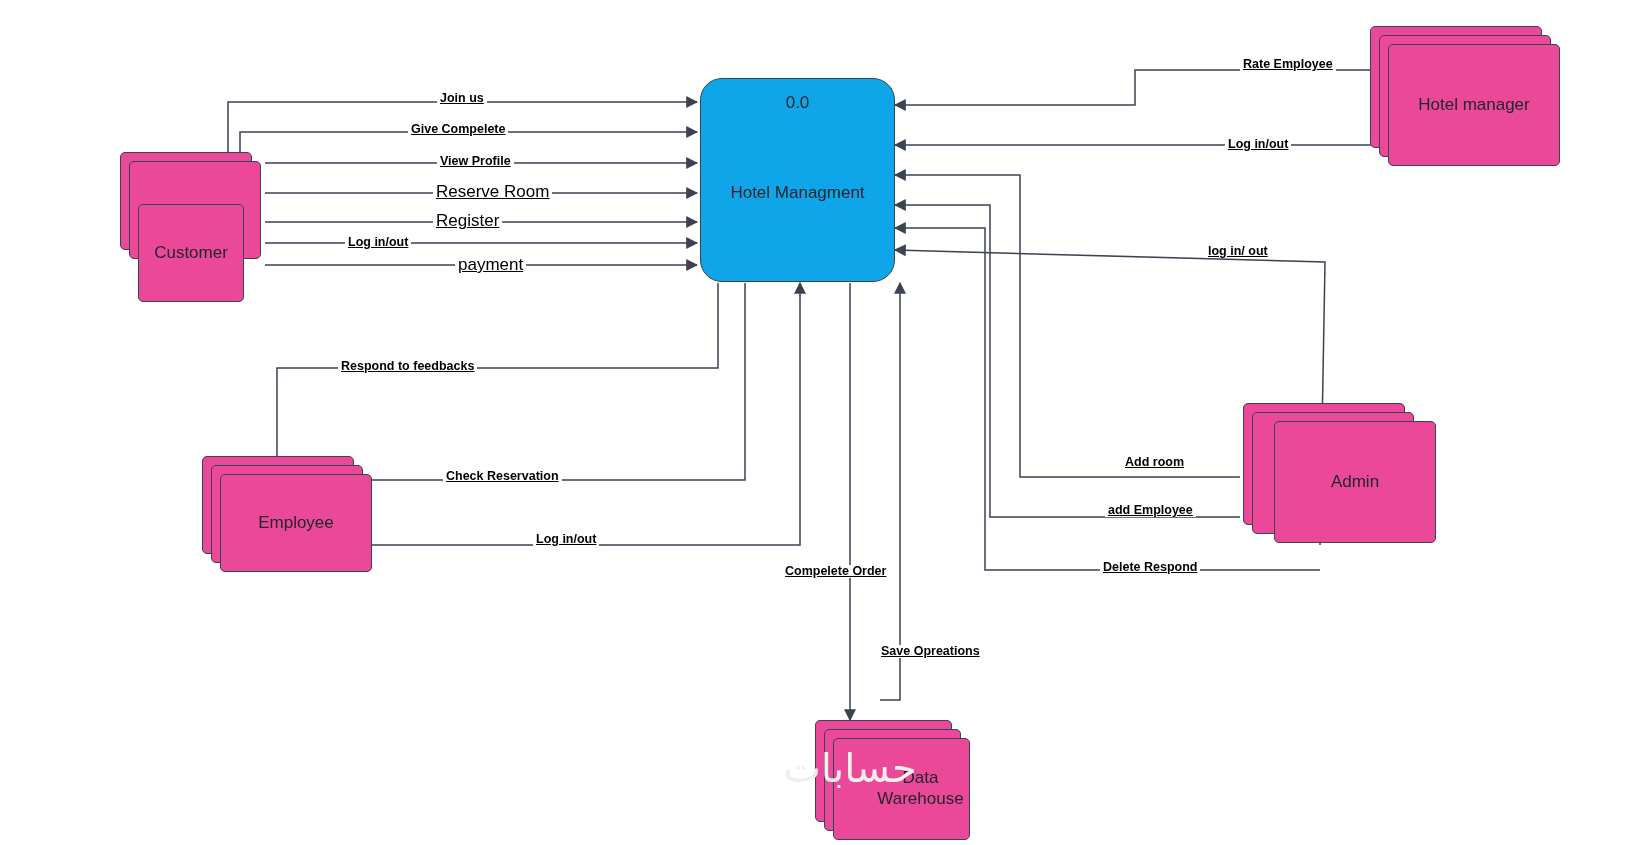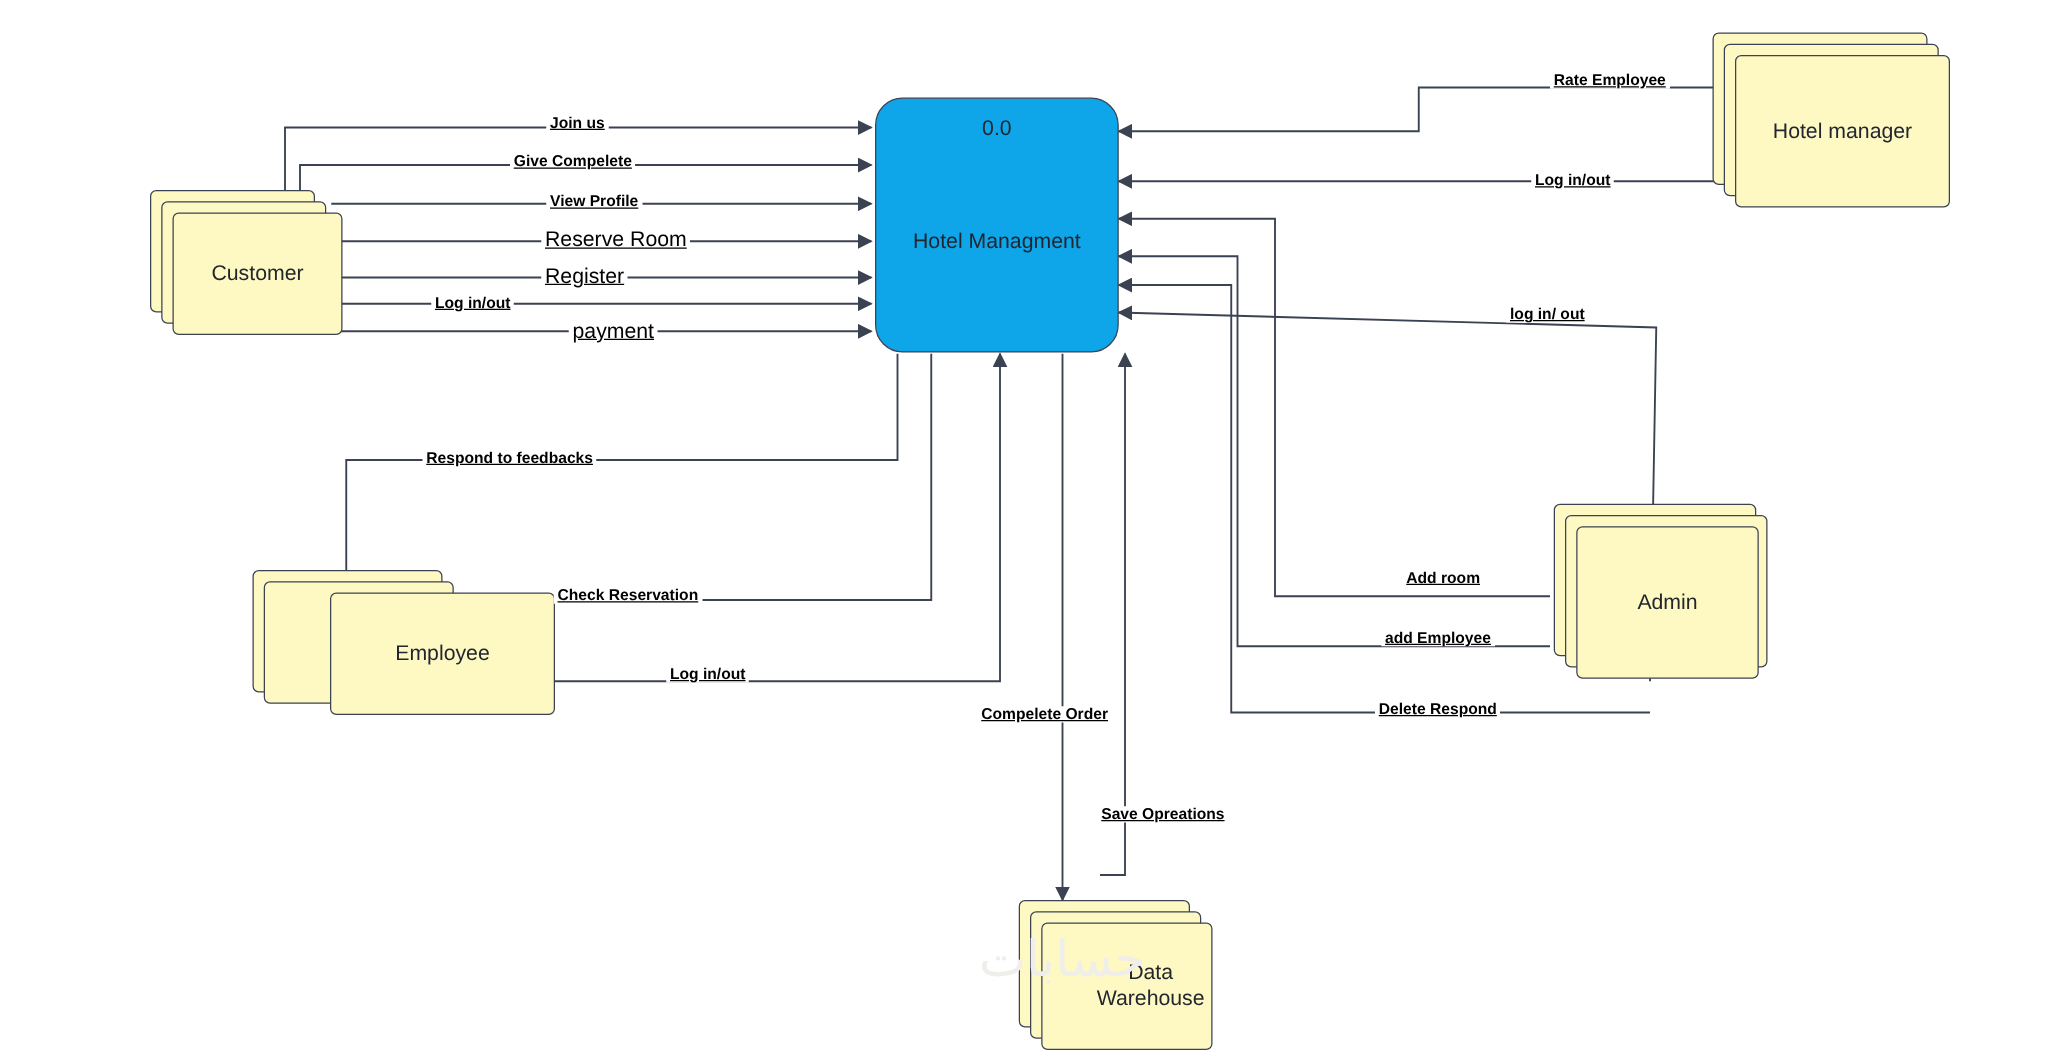--- a/index.html
+++ b/index.html
@@ -20,21 +20,21 @@
     left: 0; top: 0;
     width: 1650px; height: 845px;
     pointer-events: none;
   }
   
   .entity {
     position: absolute;
   }
   .entity .sheet {
     position: absolute;
-    background: #fef9c3;
+    background: #ec4899;
     border: 1.3px solid #3b4252;
     border-radius: 5px;
   }
   .entity .sheet.s1 { left: 0; top: 0; }
   .entity .sheet.s2 { left: 9px; top: 9px; }
   .entity .sheet.s3 {
     left: 18px; top: 18px;
     display: flex; align-items: center; justify-content: center;
     text-align: center;
   }
@@ -130,45 +130,45 @@
       <path d="M 345 545 L 800 545 L 800 283"></path>
 
       <path d="M 850 283 L 850 720"></path>
       <path d="M 880 700 L 900 700 L 900 283"></path>
     </g>
   </svg>
 
   <div class="entity" style="left:120px; top:152px; width:150px; height:116px;">
     <div class="sheet s1" style="width:132px; height:98px;"></div>
     <div class="sheet s2" style="width:132px; height:98px;"></div>
-    <div class="sheet s3" style="width:136px; height:98px;">
+    <div class="sheet s3" style="width:106px; height:98px;margin-top:34px;">
       <span class="label">Customer</span>
     </div>
   </div>
 
   <div class="entity" style="left:1370px; top:26px; width:190px; height:140px;">
     <div class="sheet s1" style="width:172px; height:122px;"></div>
     <div class="sheet s2" style="width:172px; height:122px;"></div>
     <div class="sheet s3" style="width:172px; height:122px;">
       <span class="label">Hotel manager</span>
     </div>
   </div>
 
   <div class="entity" style="left:202px; top:456px; width:170px; height:116px;">
     <div class="sheet s1" style="width:152px; height:98px;"></div>
     <div class="sheet s2" style="width:152px; height:98px;"></div>
-    <div class="sheet s3" style="width:180px; height:98px;margin-left:44px;">
+    <div class="sheet s3" style="width:152px; height:98px;">
       <span class="label">Employee</span>
     </div>
   </div>
 
   <div class="entity" style="left:1243px; top:403px; width:180px; height:140px;">
     <div class="sheet s1" style="width:162px; height:122px;"></div>
     <div class="sheet s2" style="width:162px; height:122px;"></div>
-    <div class="sheet s3" style="width:146px; height:122px;">
+    <div class="sheet s3" style="width:162px; height:122px;margin-left:13px;">
       <span class="label">Admin</span>
     </div>
   </div>
 
   <div class="entity" style="left:815px; top:720px; width:155px; height:120px;">
     <div class="sheet s1" style="width:137px; height:102px;"></div>
     <div class="sheet s2" style="width:137px; height:102px;"></div>
     <div class="sheet s3" style="width:137px; height:102px;padding-left:38px;">
       <span class="label">Data
 Warehouse</span>

